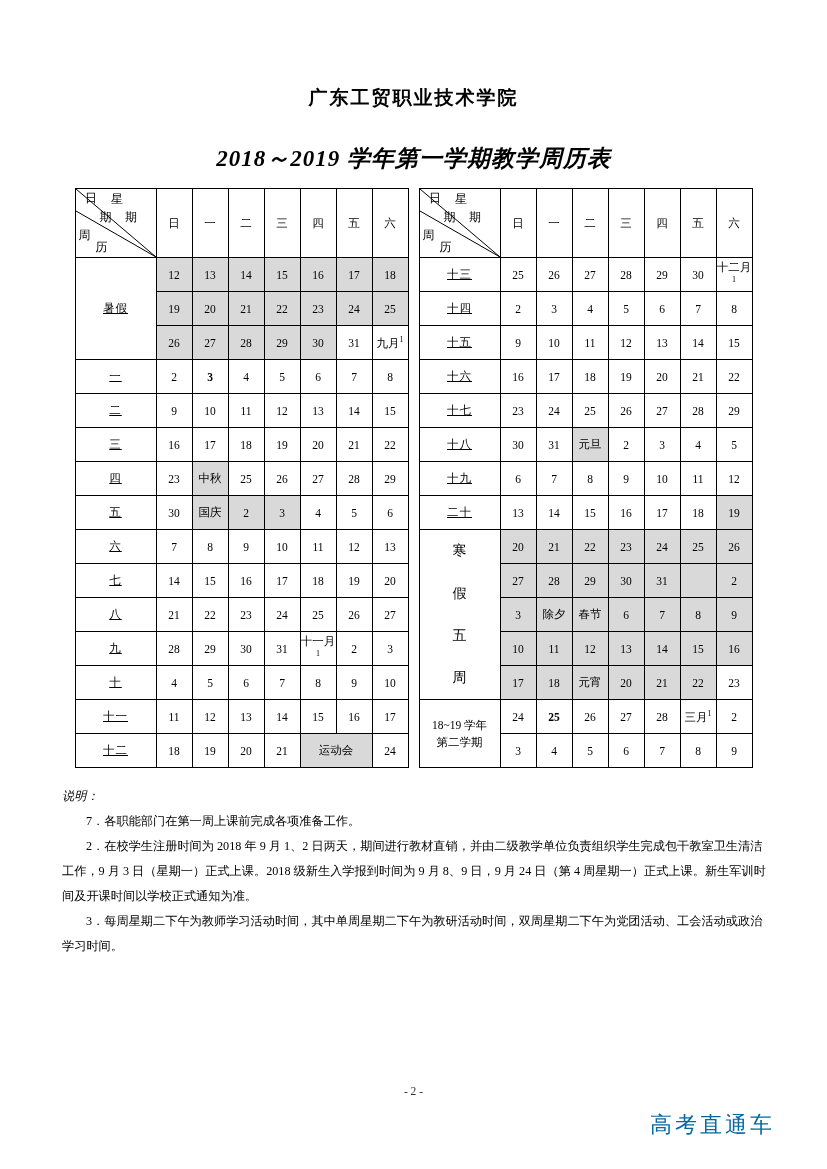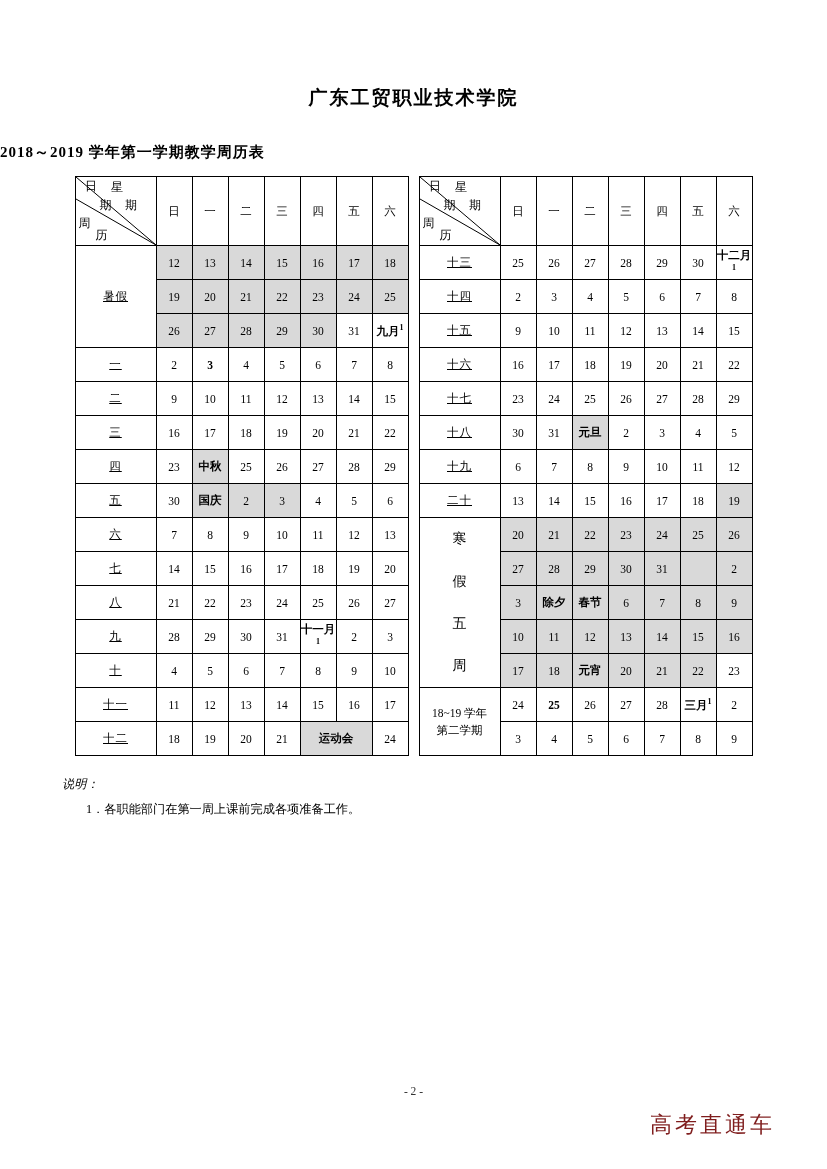--- a/index.html
+++ b/index.html
@@ -17,26 +17,27 @@
   .doc-title {
     text-align:center;
     font-family:"Liberation Sans", sans-serif;
     font-weight:bold;
     font-size:19px;
     letter-spacing:2px;
     margin:0;
     padding-top:85px;
   }
   .sub-title {
-    text-align:left;
-    font-size:15px;
+    text-align:center;
+    font-size:23px;
     letter-spacing:1px;
     margin:0;
     padding-top:32px;
     padding-bottom:10px;
+    font-style:italic;
   }
 
   
   .tables {
     display:flex;
     justify-content:center;
     gap:10px;
     padding-top:4px;
   }
   table.cal {
@@ -52,21 +53,21 @@
     padding:0;
     font-size:11.5px;
   }
   
   .col-week { width:80px; }
   .col-day  { width:35px; }
 
   .wk-label { font-size:15px; letter-spacing:1px;text-decoration:underline; }
   .shaded { background:#d9d9d9; }
   .bold { font-weight:bold; }
-  .fest { font-weight:bold; font-size:11px;margin-top:40px; }
+  .fest { font-weight:normal; font-size:11px;margin-top:40px; }
   .sup { font-size:8px; vertical-align:super; }
   .small-label { font-size:10px; line-height:1.45;margin-left:40px; }
 
   
   .vert-label {
     display:flex;
     flex-direction:column;
     align-items:center;
     justify-content:space-around;
     height:100%;
@@ -110,21 +111,21 @@
     font-size:11.5px;
     color:#333;
   }
   .watermark {
     position:absolute;
     right:52px;
     top:1110px;
     font-family:"Liberation Sans", sans-serif;
     font-size:22px;
     letter-spacing:3px;
-    color:#7f1d1d;
+    color:#0369a1;
   }
 </style>
 </head>
 <body>
 
 <div class="page">
 
   <h1 class="doc-title">广东工贸职业技术学院</h1>
   <h2 class="sub-title">2018～2019 学年第一学期教学周历表</h2>
 
@@ -479,20 +480,22 @@
             <td class="col-day">8</td>
             <td class="col-day">9</td>
           </tr>
         </tbody>
     </table>
   </div>
 
   <div class="notes">
     <p class="n-head">说明：</p>
     <div id="notes-list">
-        <p class="item">1．各职能部门在第一周上课前完成各项准备工作。</p>
+        <p class="item">7．各职能部门在第一周上课前完成各项准备工作。</p>
+        <p class="item">2．在校学生注册时间为 2018 年 9 月 1、2 日两天，期间进行教材直销，并由二级教学单位负责组织学生完成包干教室卫生清洁工作，9 月 3 日（星期一）正式上课。2018 级新生入学报到时间为 9 月 8、9 日，9 月 24 日（第 4 周星期一）正式上课。新生军训时间及开课时间以学校正式通知为准。</p>
+        <p class="item">3．每周星期二下午为教师学习活动时间，其中单周星期二下午为教研活动时间，双周星期二下午为党团活动、工会活动或政治学习时间。</p>
       </div>
   </div>
 
   <div class="page-num">- 2 -</div>
   <div class="watermark">高考直通车</div>
 
 </div>
 
 </body></html>

